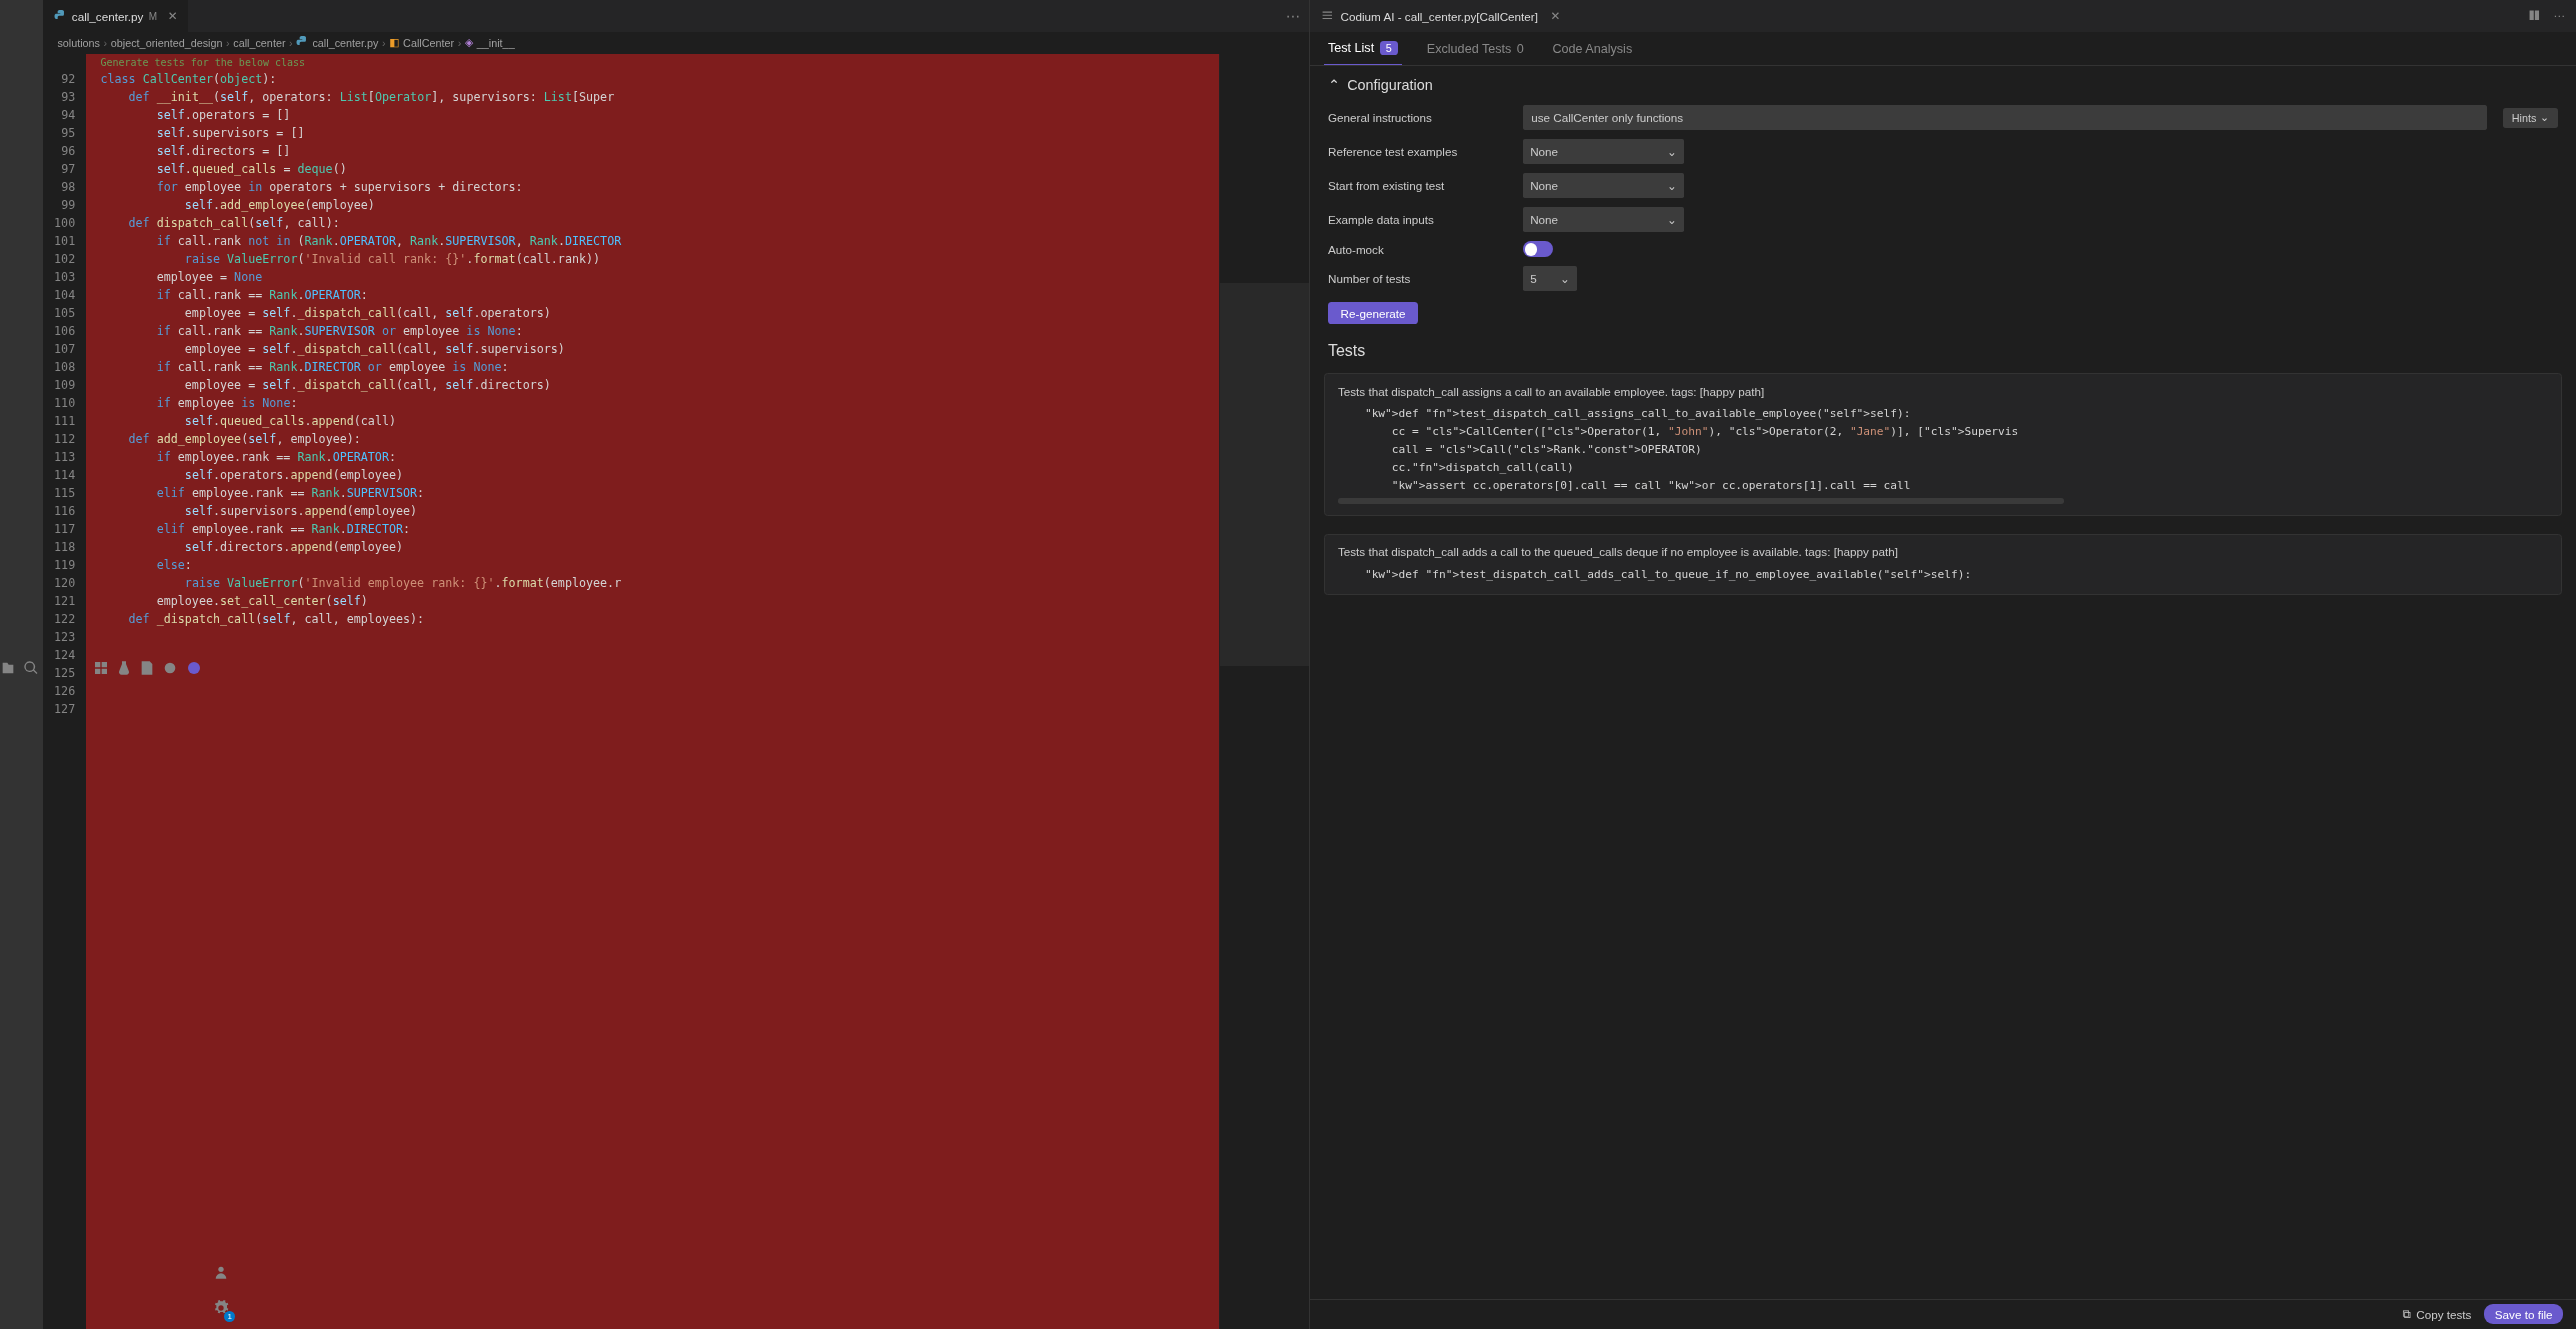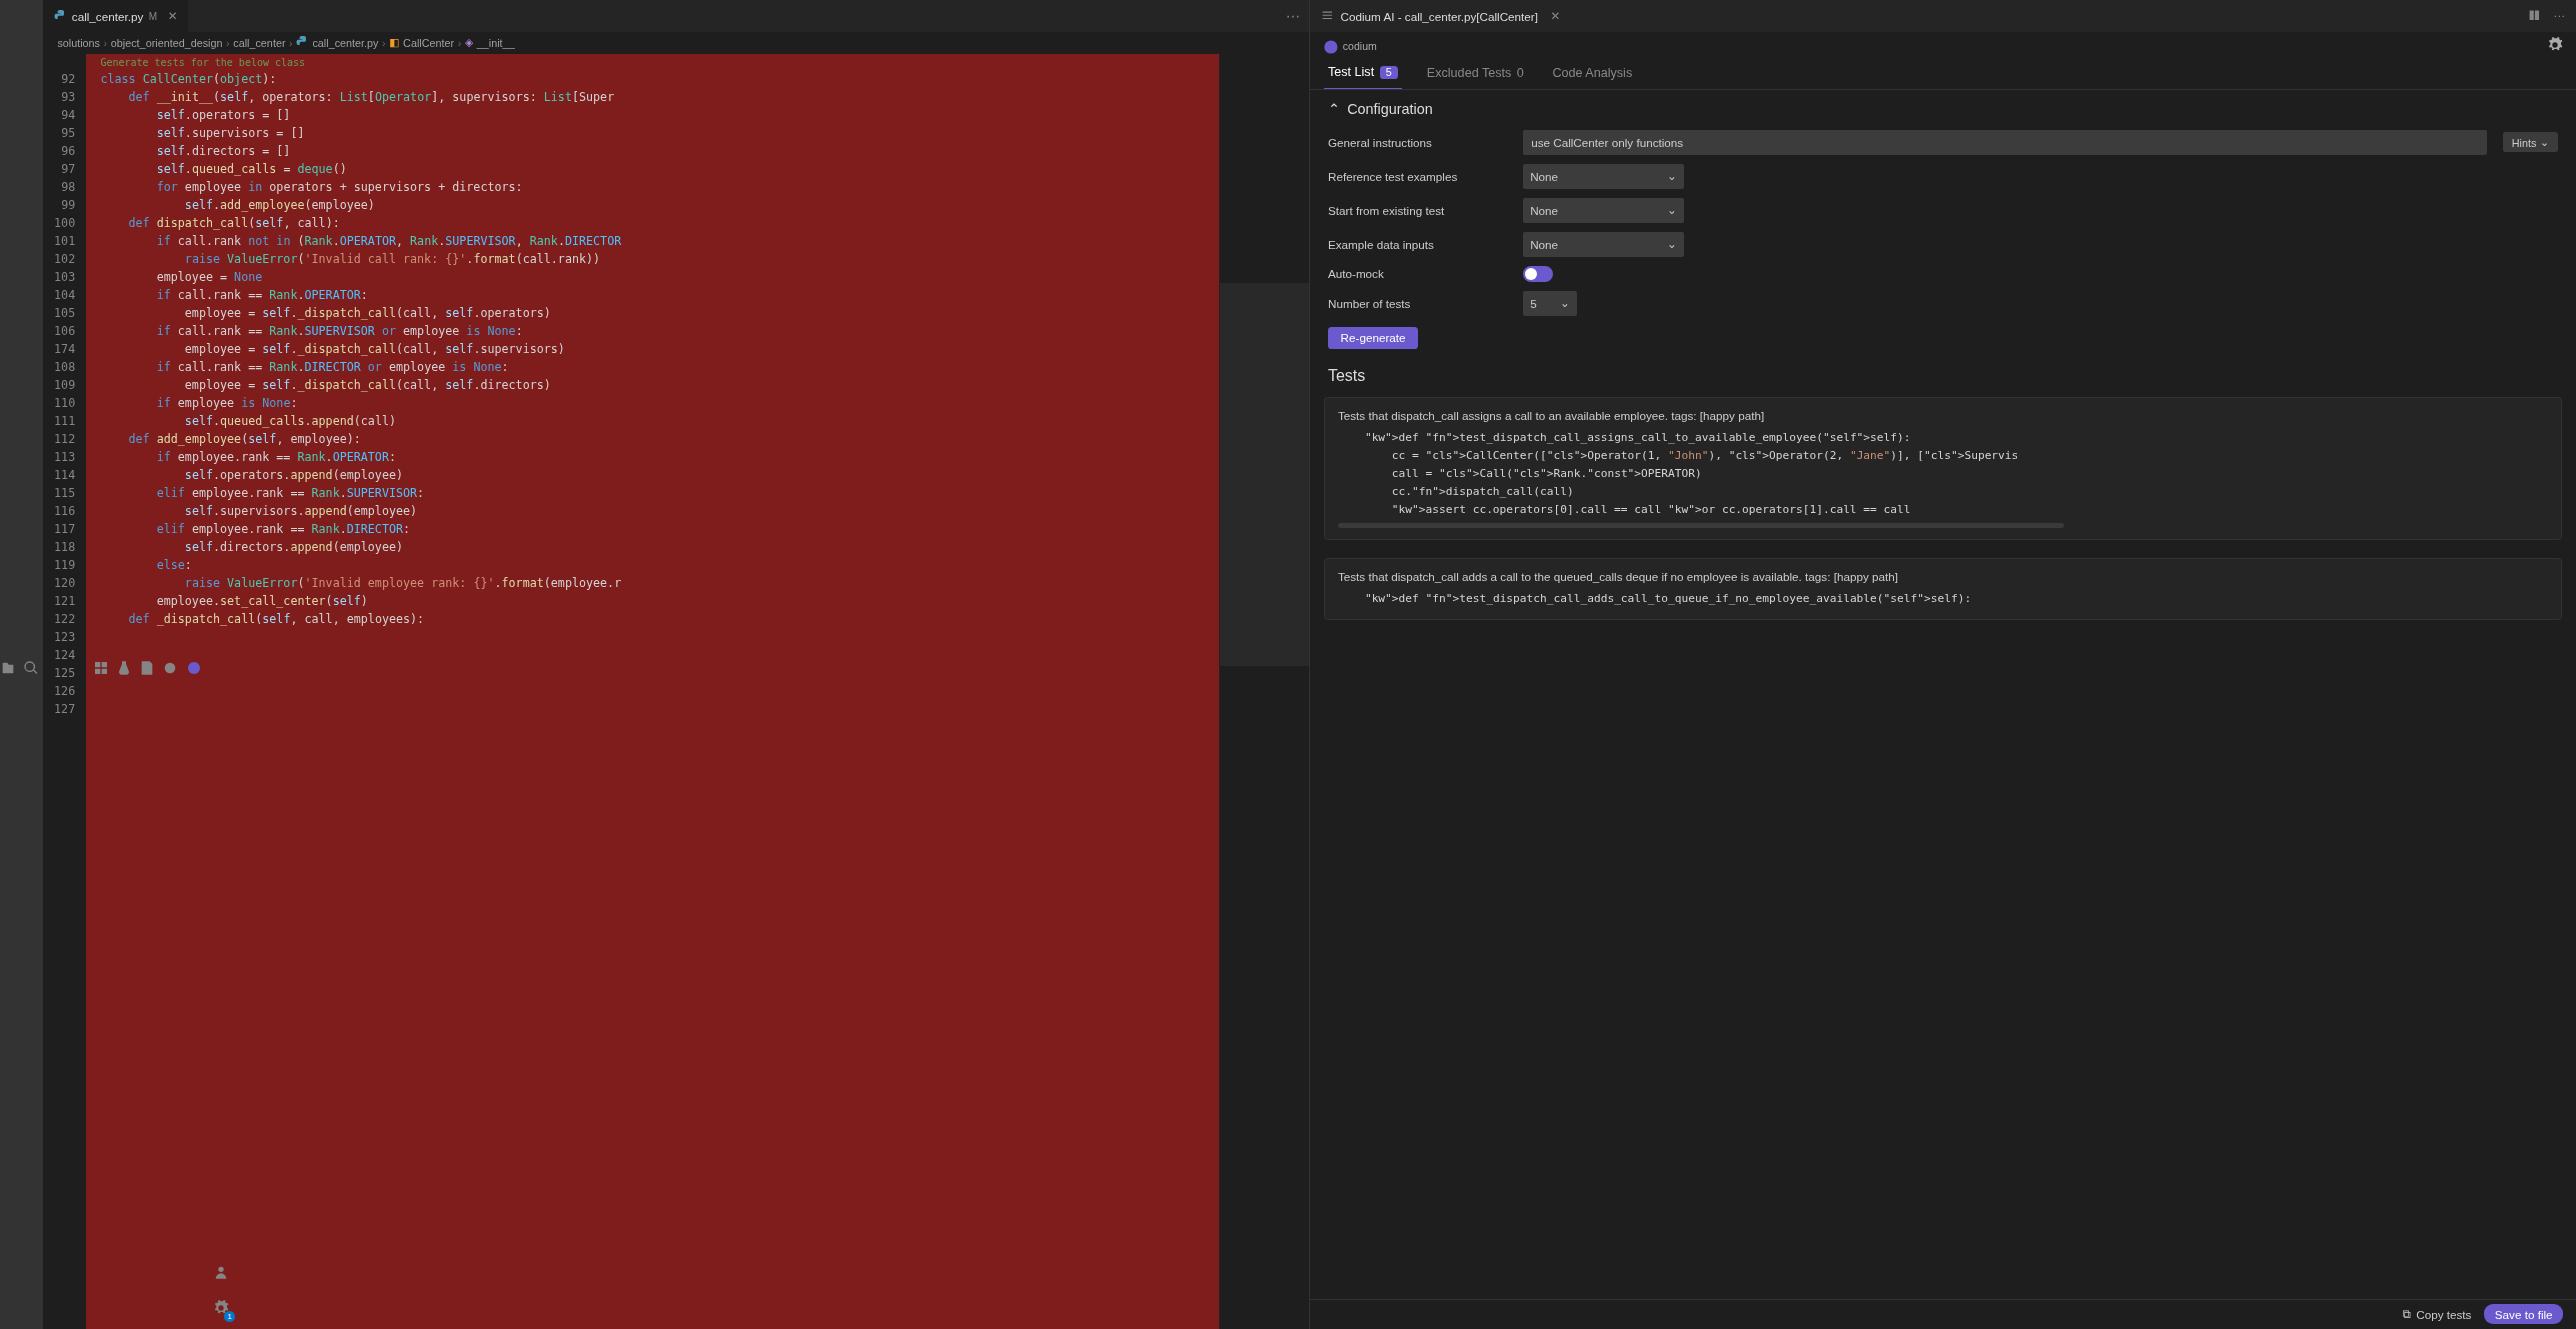--- a/index.html
+++ b/index.html
@@ -424,21 +424,21 @@
           <div>97</div>
           <div>98</div>
           <div>99</div>
           <div>100</div>
           <div>101</div>
           <div>102</div>
           <div>103</div>
           <div>104</div>
           <div>105</div>
           <div>106</div>
-          <div>174</div>
+          <div>107</div>
           <div>108</div>
           <div>109</div>
           <div>110</div>
           <div>111</div>
           <div>112</div>
           <div>113</div>
           <div>114</div>
           <div>115</div>
           <div>116</div>
           <div>117</div>
@@ -474,31 +474,20 @@
       <div class="right">
         <span>
           <svg class="ic-sm" viewBox="0 0 24 24">
               <path d="M3 3h8v18H3zm10 0h8v18h-8z"></path>
             </svg>
         </span>
         <span>⋯</span>
       </div>
     </div>
     <div class="panel-body">
-      <div style="display:flex;align-items:center;padding:5.4px 12.6px 0">
-        <svg width="99" height="18" viewBox="0 0 150 24">
-          <circle cx="12" cy="12" r="10" fill="#6a5acd"></circle>
-          <text x="30" y="17" fill="#aaa" font-family="sans-serif" font-size="16">codium</text>
-        </svg>
-        <span class="settings-icon-head">
-          <svg class="ic" viewBox="0 0 24 24">
-              <path d="M12 8a4 4 0 100 8 4 4 0 000-8zm9 4l2 1-1 3-2-1a8 8 0 01-2 2l1 2-3 1-1-2h-4l-1 2-3-1 1-2a8 8 0 01-2-2l-2 1-1-3 2-1v-4l-2-1 1-3 2 1a8 8 0 012-2l-1-2 3-1 1 2h4l1-2 3 1-1 2a8 8 0 012 2l2-1 1 3-2 1z"></path>
-            </svg>
-        </span>
-      </div>
       <div class="tabs2">
         <div class="tab2 active">
           <span>Test List</span>
           <span class="pill">5</span>
         </div>
         <div class="tab2">
           <span>Excluded Tests</span>
           <span>0</span>
         </div>
         <div class="tab2">

